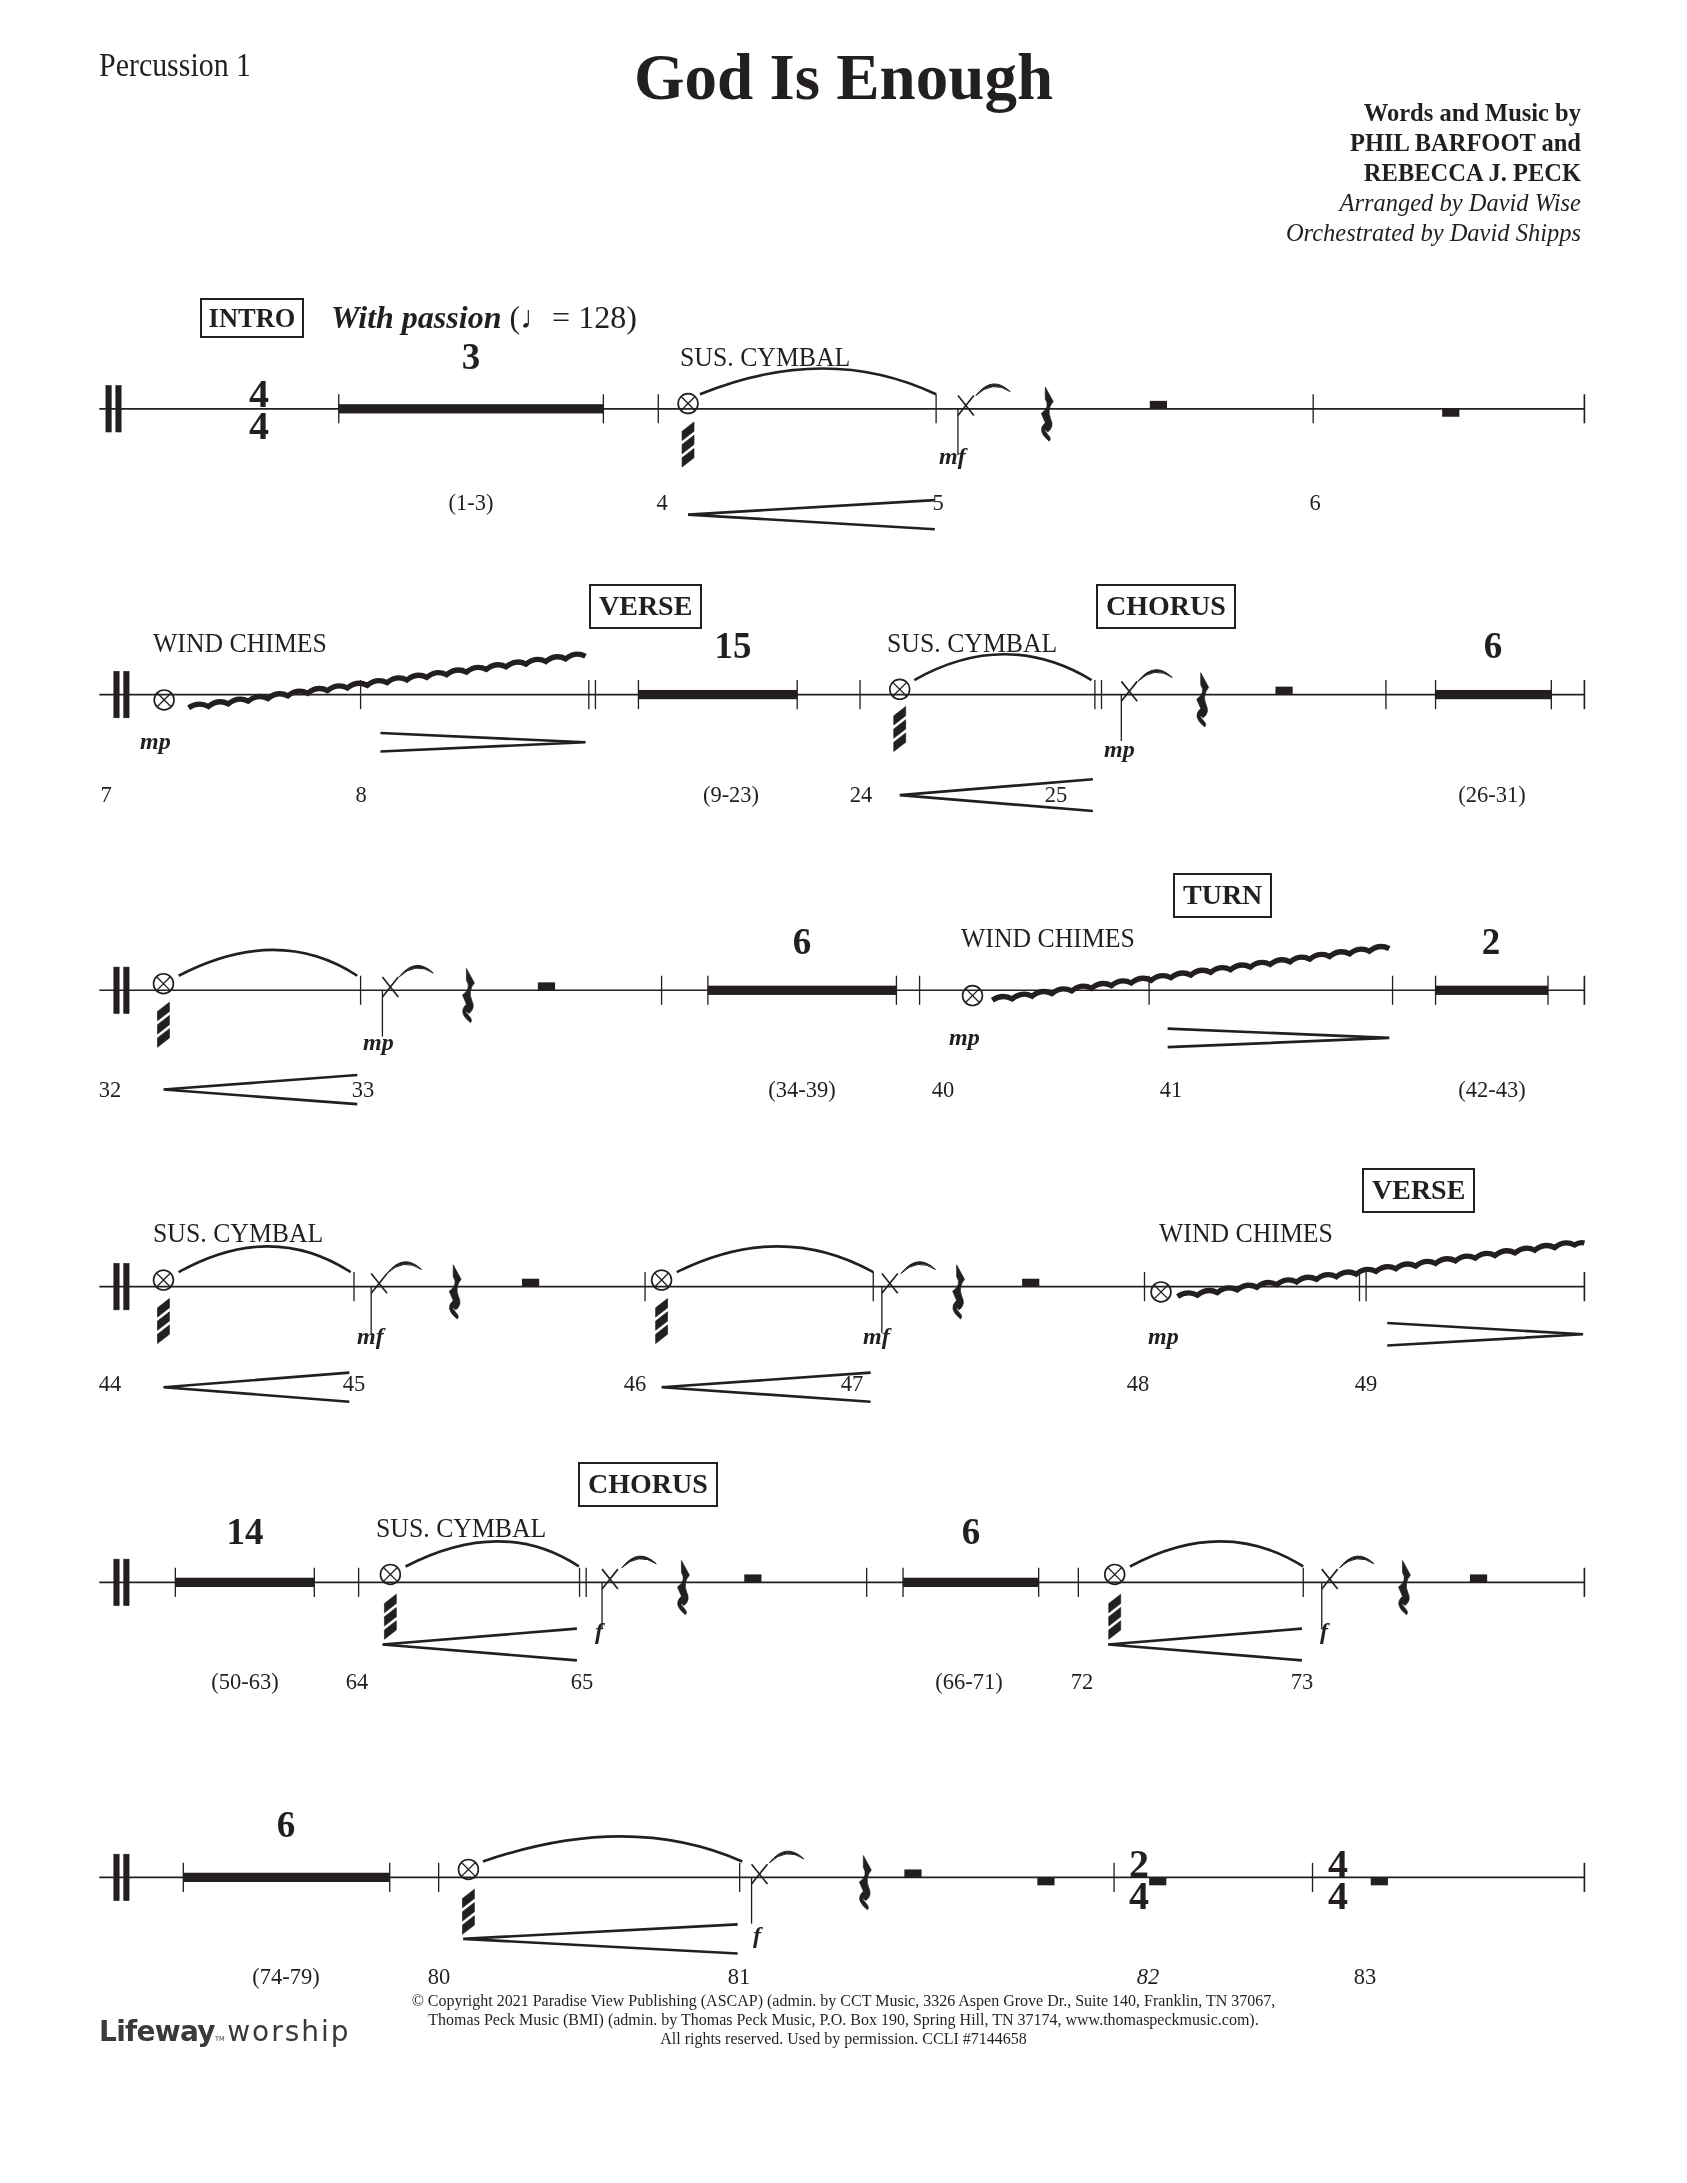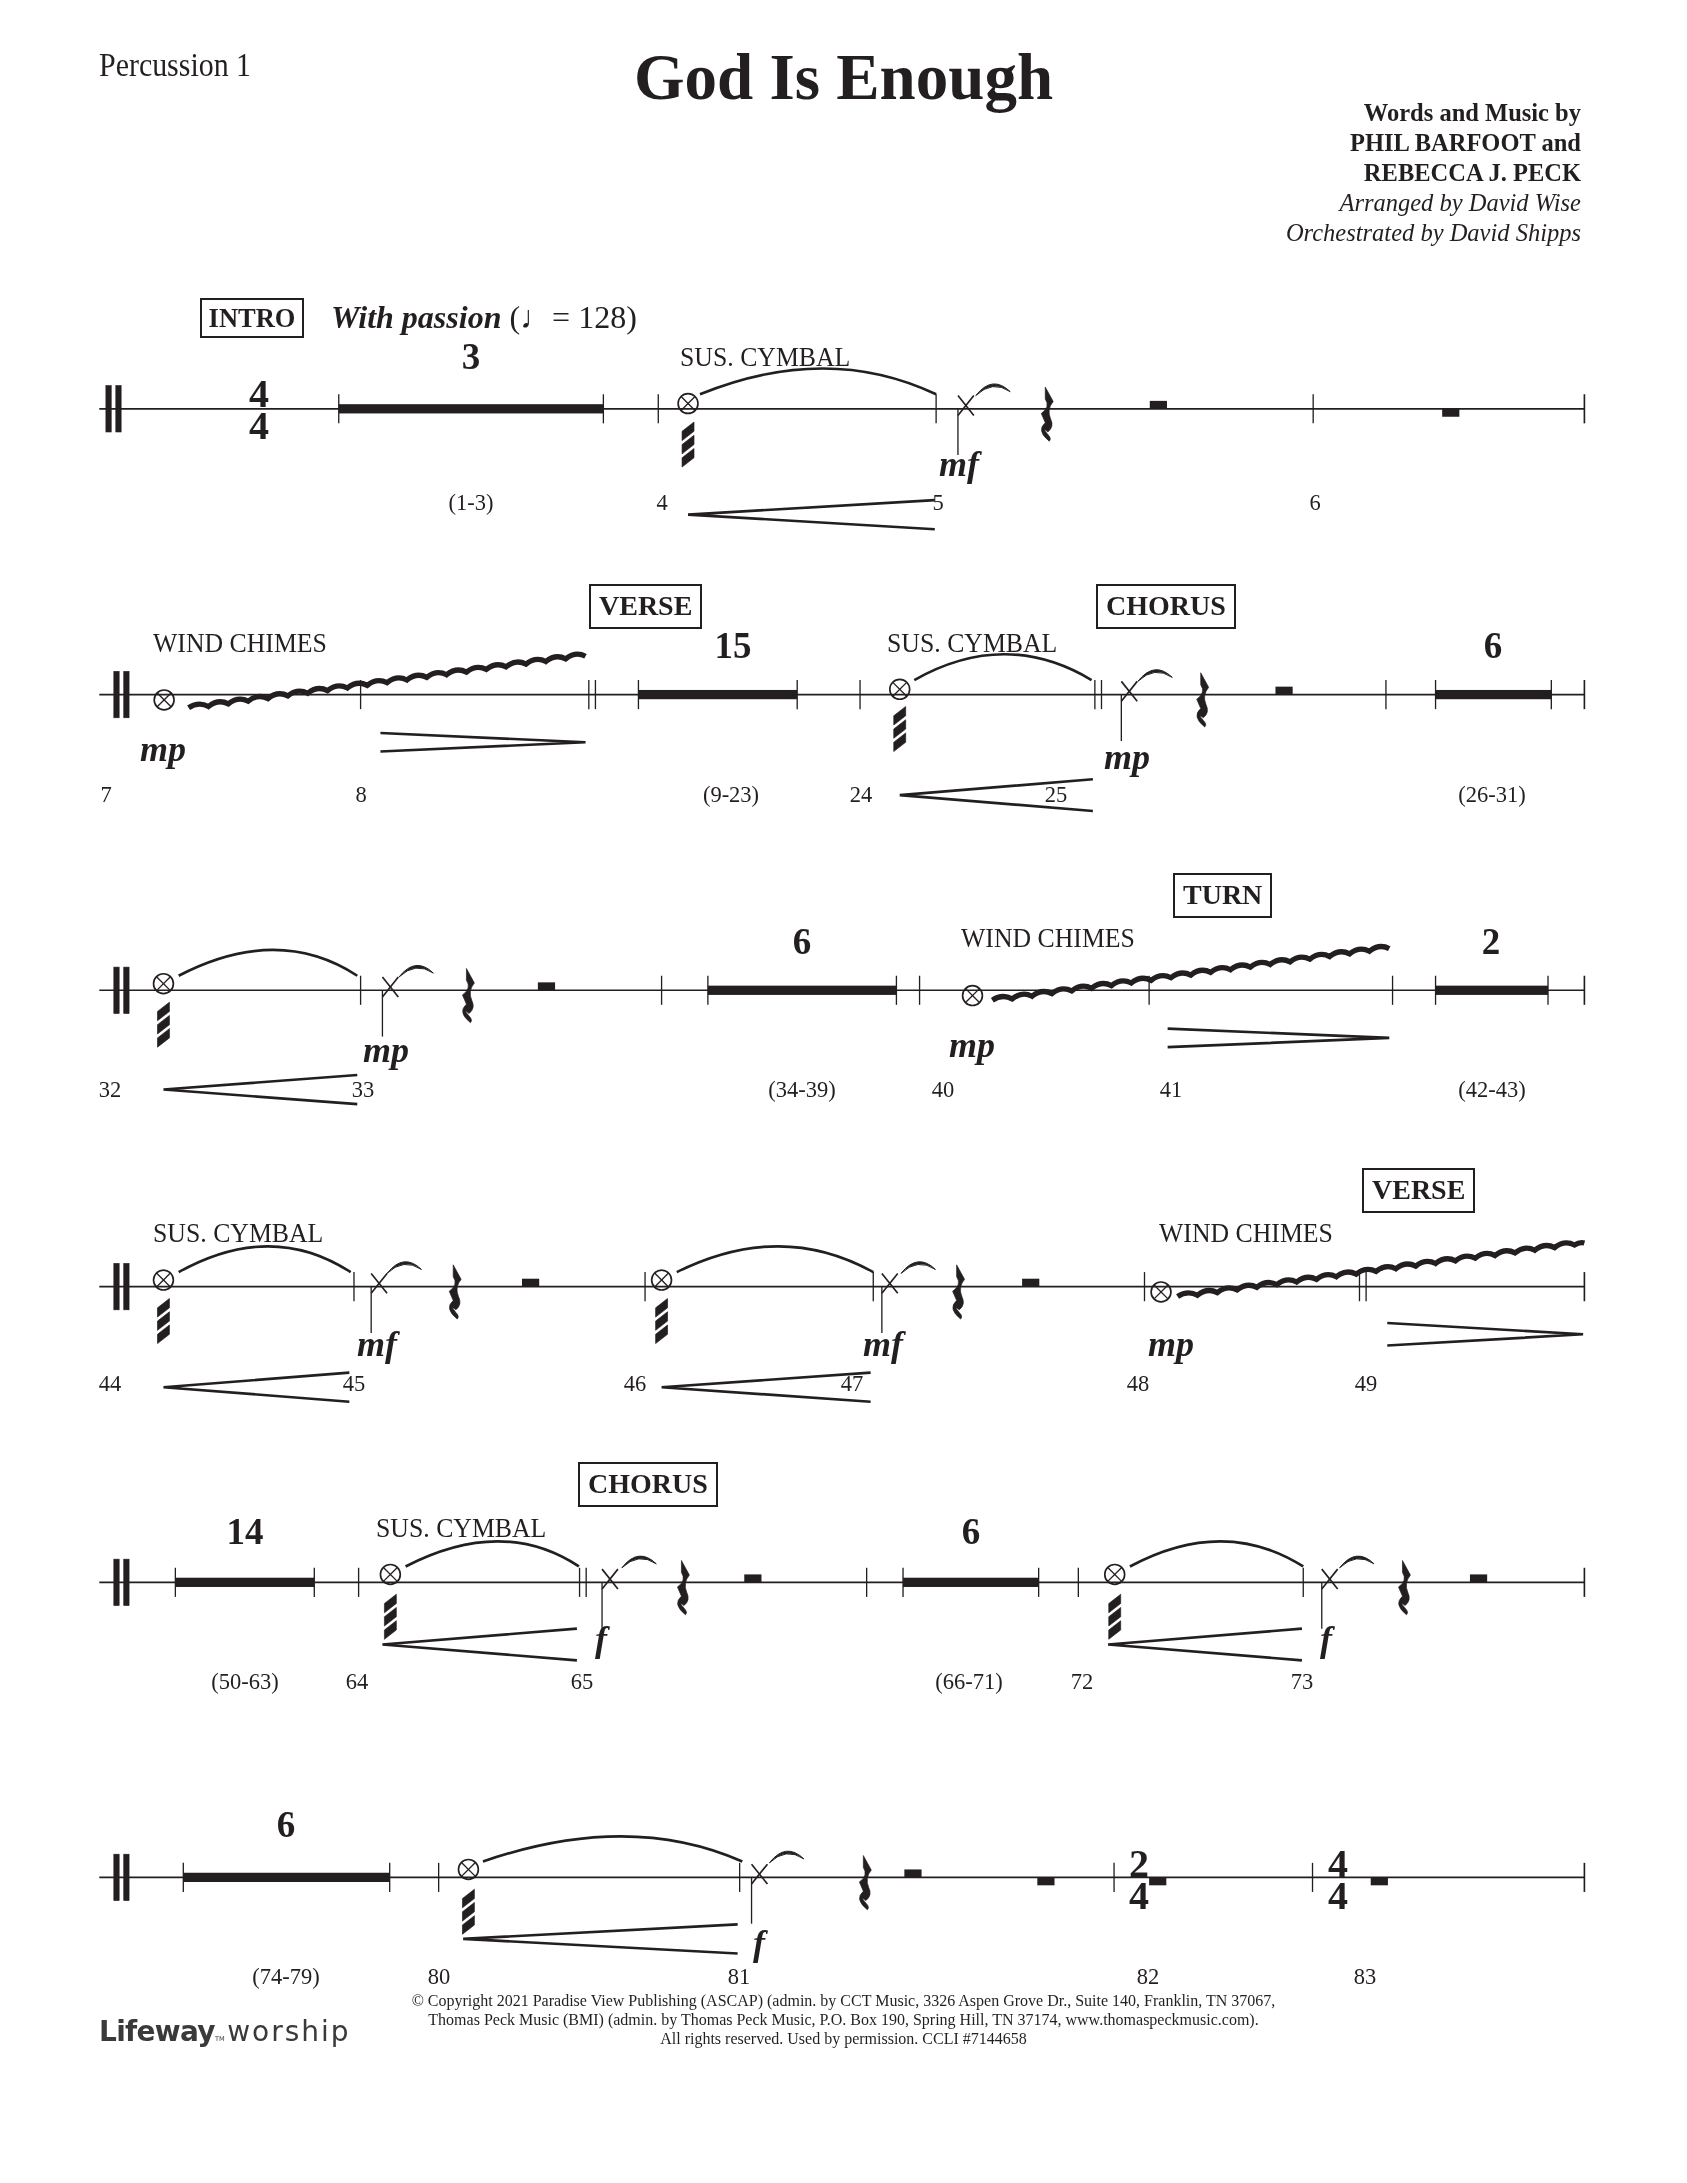--- a/index.html
+++ b/index.html
@@ -9,21 +9,21 @@
   .title { left:0; width:1687px; top:40px; text-align:center; font-size:65px; font-weight:bold; font-family:"Liberation Serif",serif; }
   .credits { right:106px; top:98px; text-align:right; font-size:24.5px; line-height:30px; }
   .credits .b { font-weight:bold; display:block; }
   .credits .i { font-style:italic; display:block; }
   .rehearsal { border:2px solid #231f20; padding:1.3px 8px; font-weight:bold; font-size:28px; line-height:38px; background:#fff; }
   .tempo { font-style:italic; font-weight:bold; font-size:32px; }
   .tempo .num { font-style:normal; font-weight:normal; }
   .instr { font-size:28px; transform:scaleX(0.92); transform-origin:left top; }
   .mrest-num { font-weight:bold; font-size:37px; transform:translateX(-50%); }
   .measure-num { font-size:22.5px; transform:translateX(-50%); }
-  .dyn { font-style:italic; font-weight:bold; font-size:36px; font-family:"Liberation Serif",serif; }
+  .dyn { font-style:italic; font-weight:bold; font-size:24px; font-family:"Liberation Serif",serif; }
   .timesig { font-weight:bold; font-size:40px; line-height:32px; text-align:center; transform:translateX(-50%); }
   .copyright { left:0; width:1687px; top:1991px; text-align:center; font-size:16px; line-height:19px; }
   .logo { left:99px; top:2015px; font-size:28px; font-family:"DejaVu Sans",sans-serif; color:#3a3a3a; }
   .logo .lw { font-weight:bold; letter-spacing:-0.7px; }
   .logo .tm { font-size:6.6px; vertical-align:baseline;text-align:center; }
   .logo .ws { letter-spacing:2px; margin-left:2.6px; }
   svg.notation { position:absolute; left:0; top:0; }
 </style>
 </head>
 <body>
@@ -323,21 +323,21 @@
   <div>2</div>
   <div>4</div>
 </div>
 <div class="abs timesig" style="left:1338px; top:1848px;">
   <div>4</div>
   <div>4</div>
 </div>
 <div class="abs measure-num" style="left:286px; top:1964px;">(74-79)</div>
 <div class="abs measure-num" style="left:439px; top:1964px;">80</div>
 <div class="abs measure-num" style="left:739px; top:1964px;">81</div>
-<div class="abs measure-num" style="left:1148px; top:1964px;">82</div>
+<div class="abs measure-num" style="left:1148px; top:1964px;font-style:italic;">82</div>
 <div class="abs measure-num" style="left:1365px; top:1964px;">83</div>
 
 <div class="abs copyright">
   <div>© Copyright 2021 Paradise View Publishing (ASCAP) (admin. by CCT Music, 3326 Aspen Grove Dr., Suite 140, Franklin, TN 37067,</div>
   <div>Thomas Peck Music (BMI) (admin. by Thomas Peck Music, P.O. Box 190, Spring Hill, TN 37174, www.thomaspeckmusic.com).</div>
   <div>All rights reserved. Used by permission. CCLI #7144658</div>
 </div>
 <div class="abs logo">
   <span class="lw">Lifeway</span><span class="tm">TM</span><span class="ws">worship</span>
 </div>

